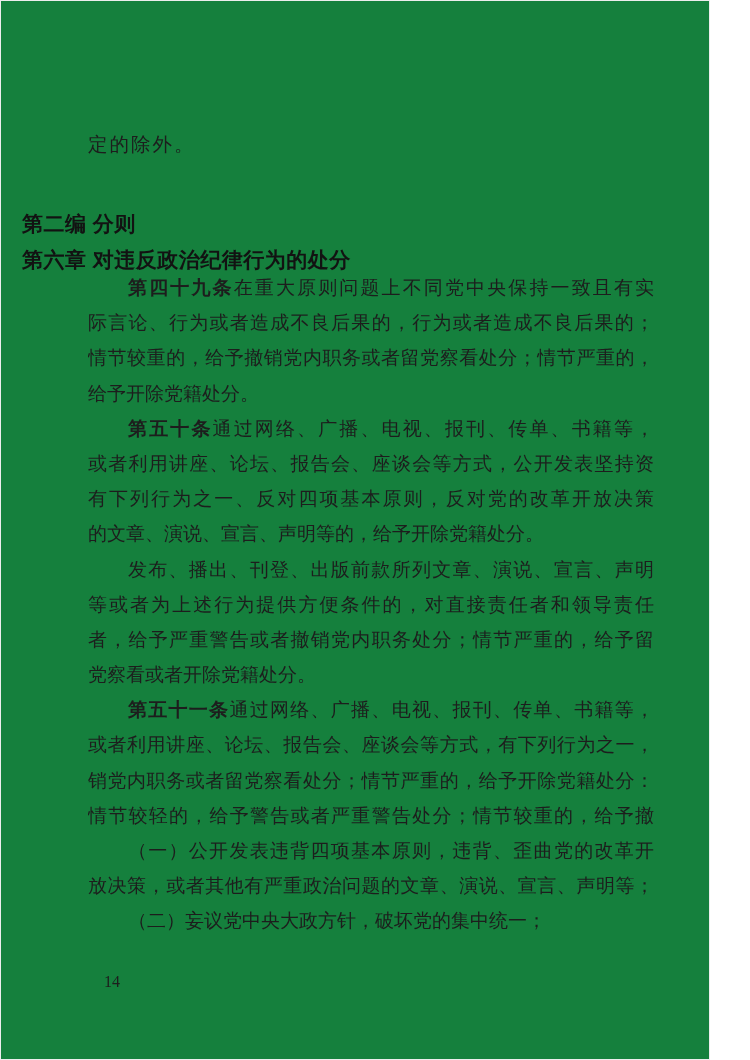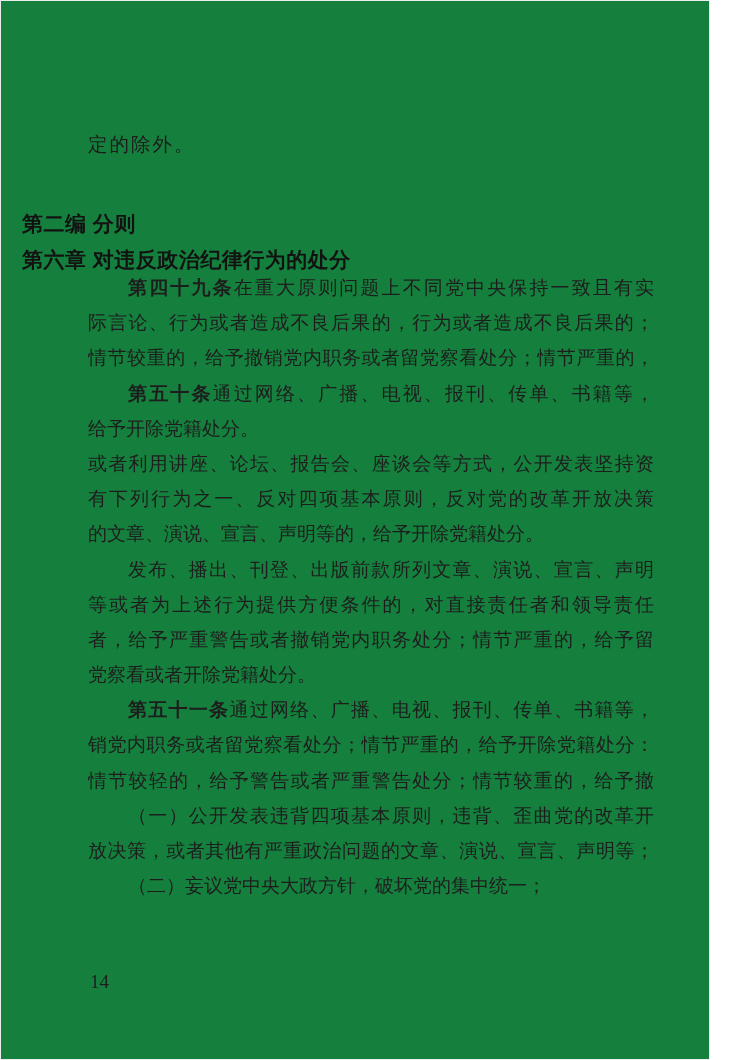--- a/index.html
+++ b/index.html
@@ -48,52 +48,53 @@
   .ln { height: 35.2px; overflow: hidden; }
   .j {
     text-align: justify;
     text-align-last: justify;
     text-justify: inter-character;
   }
   .ind { text-indent: 40px; }
   .b { font-weight: 700; }
   .pagenum {
     position: absolute;
-    left: 90px;
+    left: 104px;
     top: 970px;
-    font-size: 19px;
+    font-size: 16px;
     line-height: 24px;
     color: #1d1d1d;
     text-align: center;
   }
 </style>
 </head>
 <body>
 
 <div class="page">
 
   <p class="cont">定的除外。</p>
 
   <h1 class="h h1">第二编 分则</h1>
   <h2 class="h h2">第六章 对违反政治纪律行为的处分</h2>
 
   <div class="body-block">
     <div class="ln j ind"><span class="b">第四十九条</span><span>在重大原则问题上不同党中央保持一致且有实</span></div>
     <div class="ln j"><span>际言论、行为或者造成不良后果的，行为或者造成不良后果的；</span></div>
     <div class="ln j"><span>情节较重的，给予撤销党内职务或者留党察看处分；情节严重的，</span></div>
+    <div class="ln"><span>给予开除党籍处分。</span></div>
     <div class="ln j ind"><span class="b">第五十条</span><span>通过网络、广播、电视、报刊、传单、书籍等，</span></div>
-    <div class="ln"><span>给予开除党籍处分。</span></div>
     <div class="ln j"><span>或者利用讲座、论坛、报告会、座谈会等方式，公开发表坚持资</span></div>
     <div class="ln j"><span>有下列行为之一、反对四项基本原则，反对党的改革开放决策</span></div>
     <div class="ln"><span>的文章、演说、宣言、声明等的，给予开除党籍处分。</span></div>
     <div class="ln j ind"><span>发布、播出、刊登、出版前款所列文章、演说、宣言、声明</span></div>
     <div class="ln j"><span>等或者为上述行为提供方便条件的，对直接责任者和领导责任</span></div>
     <div class="ln j"><span>者，给予严重警告或者撤销党内职务处分；情节严重的，给予留</span></div>
     <div class="ln"><span>党察看或者开除党籍处分。</span></div>
     <div class="ln j ind"><span class="b">第五十一条</span><span>通过网络、广播、电视、报刊、传单、书籍等，</span></div>
+    <div class="ln j"><span>或者利用讲座、论坛、报告会、座谈会等方式，有下列行为之一，</span></div>
     <div class="ln j"><span>销党内职务或者留党察看处分；情节严重的，给予开除党籍处分：</span></div>
     <div class="ln j"><span>情节较轻的，给予警告或者严重警告处分；情节较重的，给予撤</span></div>
     <div class="ln j ind"><span>（一）公开发表违背四项基本原则，违背、歪曲党的改革开</span></div>
     <div class="ln j"><span>放决策，或者其他有严重政治问题的文章、演说、宣言、声明等；</span></div>
     <div class="ln ind"><span>（二）妄议党中央大政方针，破坏党的集中统一；</span></div>
   </div>
 
   <div class="pagenum">14</div>
 
 </div>

